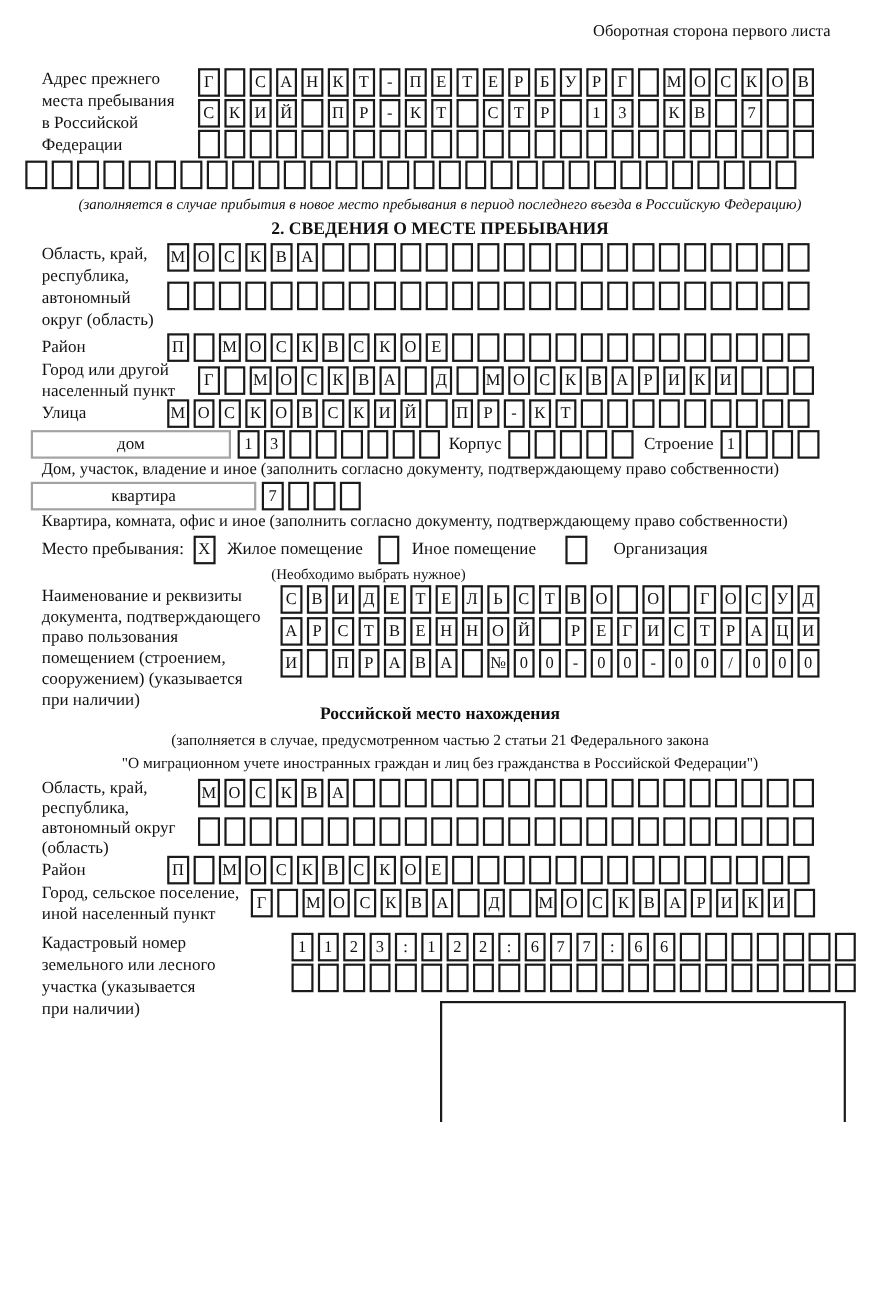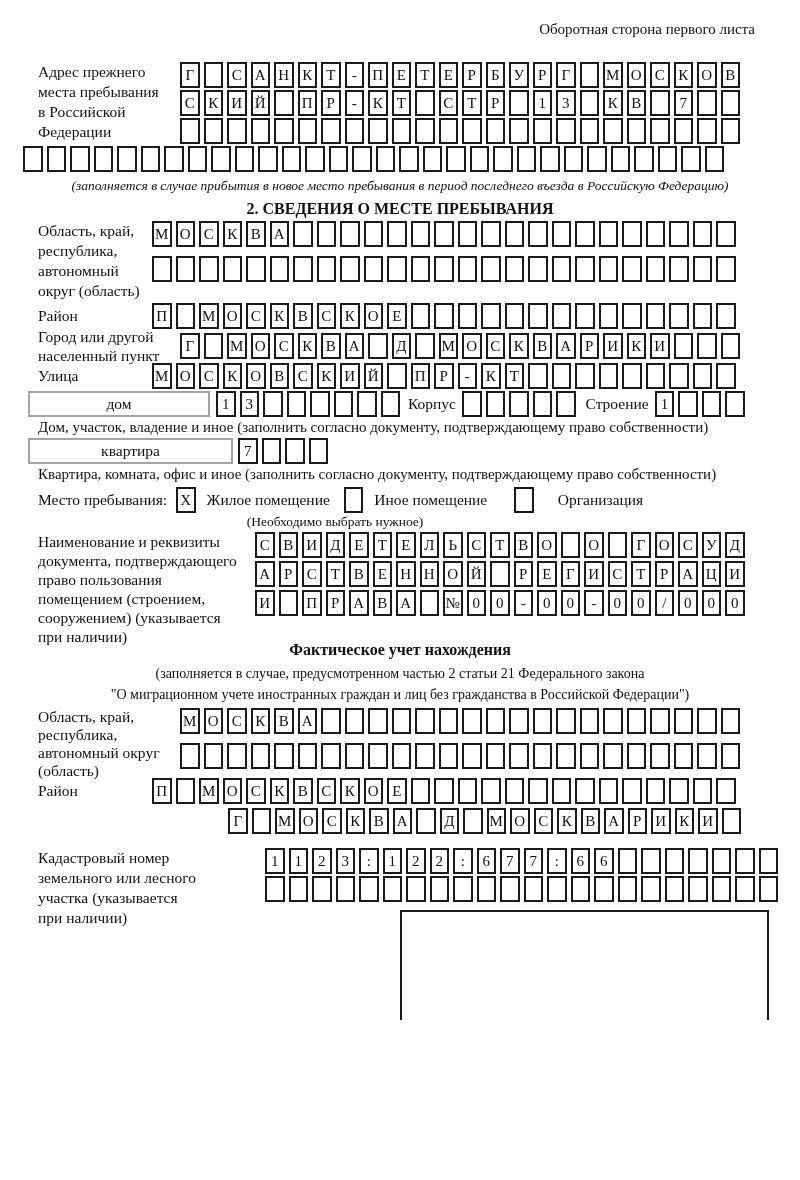--- a/index.html
+++ b/index.html
@@ -457,21 +457,21 @@
         <span class="cell">-</span>
         <span class="cell">0</span>
         <span class="cell">0</span>
         <span class="cell">/</span>
         <span class="cell">0</span>
         <span class="cell">0</span>
         <span class="cell">0</span>
       </div>
   </div>
 
-  <div class="fact-title">Фактическое учет нахождения</div>
+  <div class="fact-title">Российской место нахождения</div>
   <div class="fact-note">(заполняется в случае, предусмотренном частью 2 статьи 21 Федерального закона<br>"О миграционном учете иностранных граждан и лиц без гражданства в Российской Федерации")</div>
 
   <div class="field f-obl3">
     <div class="flabel lh18">Область, край,<br>республика,<br>автономный округ<br>(область)</div>
     <div class="cellrow ml180">
         <span class="cell">М</span>
         <span class="cell">О</span>
         <span class="cell">С</span>
         <span class="cell">К</span>
         <span class="cell">В</span>
@@ -548,20 +548,21 @@
         <span class="cell"></span>
         <span class="cell"></span>
         <span class="cell"></span>
         <span class="cell"></span>
         <span class="cell"></span>
         <span class="cell"></span>
       </div>
   </div>
 
   <div class="field f-gorod">
+    <div class="flabel lh19">Город, сельское поселение,<br>иной населенный пункт</div>
     <div class="cellrow ml228">
         <span class="cell">Г</span>
         <span class="cell"></span>
         <span class="cell">М</span>
         <span class="cell">О</span>
         <span class="cell">С</span>
         <span class="cell">К</span>
         <span class="cell">В</span>
         <span class="cell">А</span>
         <span class="cell"></span>

